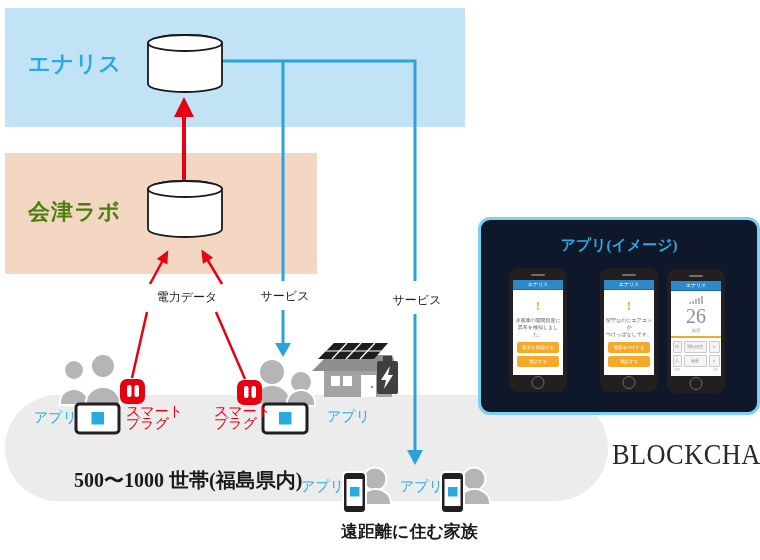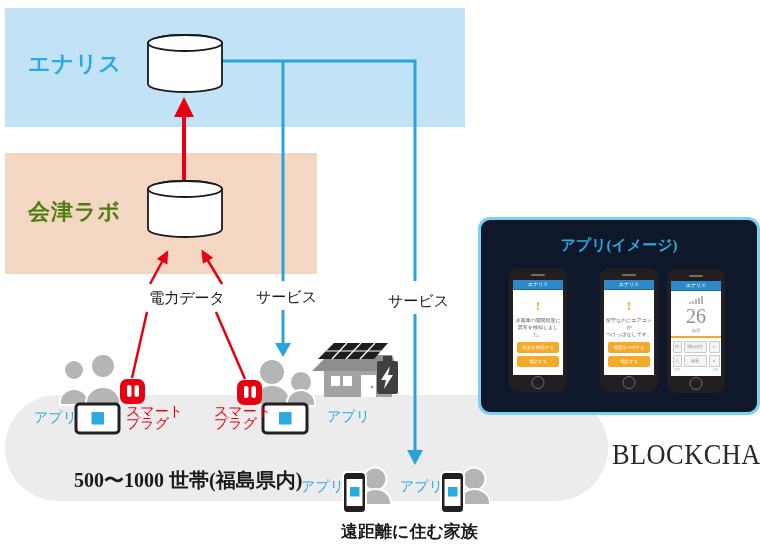--- a/index.html
+++ b/index.html
@@ -7,21 +7,21 @@
           font-family:Liberation Serif, serif;}
   .band{position:absolute;z-index:0;}
   .band-blue{left:5px;top:8px;width:460px;height:119px;background:#c2e3f6;}
   .band-orange{left:5px;top:153px;width:312px;height:121px;background:#f4d7c3;}
   .blob{position:absolute;left:5px;top:395px;width:603px;height:106px;border-radius:53px;
         background:#ececec;z-index:0;}
   svg.art{position:absolute;left:0;top:0;z-index:1;}
   .lbl{position:absolute;z-index:2;white-space:nowrap;color:#1a1a1a;}
   .lbl-enerlis{left:28px;top:49px;font-size:22px;font-weight:bold;color:#29abe2;letter-spacing:1px;}
   .lbl-aizu{left:28px;top:197px;font-size:22px;font-weight:bold;color:#4d7c0f;letter-spacing:1px;}
-  .lbl-flow{font-size:15px;text-align:center;}
+  .lbl-flow{font-size:12px;text-align:center;}
   .lbl-power{left:147px;top:289px;width:80px;}
   .lbl-svc1{left:256px;top:288px;width:58px;}
   .lbl-svc2{left:388px;top:292px;width:58px;}
   .lbl-app{font-size:14px;color:#29abe2;}
   .app1{left:34px;top:409px;}  .app2{left:327px;top:408px;}
   .app3{left:301px;top:478px;} .app4{left:400px;top:478px;}
   .lbl-plug{font-size:14px;line-height:12px;color:#e60012;}
   .plug1{left:126px;top:406px;text-align:left;}
   .plug2{left:214px;top:406px;width:36px;text-align:right;}
   .lbl-households{left:74px;top:467px;font-size:20px;font-weight:bold;}

